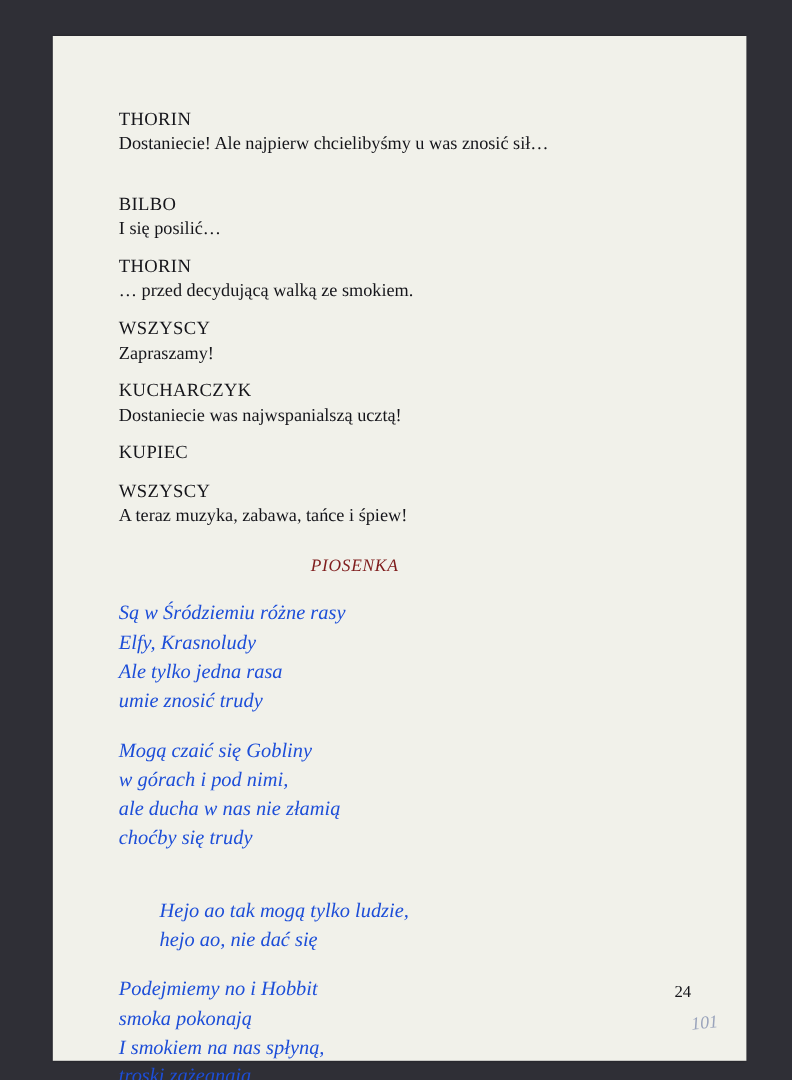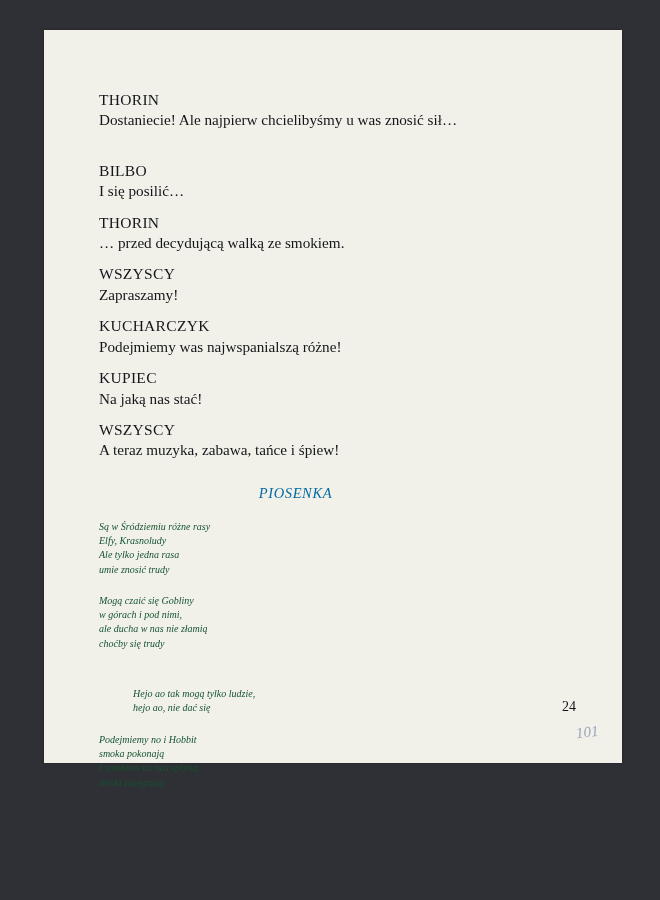--- a/index.html
+++ b/index.html
@@ -18,21 +18,21 @@
     top: 0; left: 0;
     width: 660px;
     height: 900px;
     background: #2f2f36;
   }
   .page-sheet {
     position: absolute;
     left: 44px;
     top: 30px;
     width: 578px;
-    height: 733px;
+    height: 854px;
     background: #f1f1ea;
     box-shadow: 0 0 2px rgba(0,0,0,0.35);
   }
   .page-inner {
     position: absolute;
     left: 55px;
     top: 60px;
     right: 40px;
     bottom: 20px;
   }
@@ -51,30 +51,30 @@
   .line {
     font-size: 15.2px;
     line-height: 1.34;
     color: #15151a;
   }
   .song-heading {
     text-align: center;
     font-style: italic;
     font-size: 14.5px;
     letter-spacing: 0.6px;
-    color: #0369a1;
+    color: #7f1d1d;
     margin-top: 24px;
     margin-bottom: 18px;
     padding-right: 90px;
   }
   .stanza {
     font-style: italic;
-    font-size: 10px;
+    font-size: 17px;
     line-height: 1.43;
-    color: #14532d;
+    color: #1d4ed8;
     margin-bottom: 17px;
   }
   .stanza.indented {
     padding-left: 34px;
     margin-top: 36px;
   }
   .stanza-line {
     white-space: pre-wrap;
   }
   .page-number {
@@ -115,25 +115,24 @@
         <div class="speech">
           <div class="speaker">THORIN</div>
           <div class="line">… przed decydującą walką ze smokiem.</div>
         </div>
         <div class="speech">
           <div class="speaker">WSZYSCY</div>
           <div class="line">Zapraszamy!</div>
         </div>
         <div class="speech">
           <div class="speaker">KUCHARCZYK</div>
-          <div class="line">Podejmiemy was najwspanialszą różne!</div>
+          <div class="line">Dostaniecie was najwspanialszą ucztą!</div>
         </div>
         <div class="speech">
           <div class="speaker">KUPIEC</div>
-          <div class="line">Na jaką nas stać!</div>
         </div>
         <div class="speech">
           <div class="speaker">WSZYSCY</div>
           <div class="line">A teraz muzyka, zabawa, tańce i śpiew!</div>
         </div>
       </div>
     <div class="song-heading">PIOSENKA</div>
     <div id="stanzas-container">
         <div class="stanza">
           <div class="stanza-line">Są w Śródziemiu różne rasy</div>

